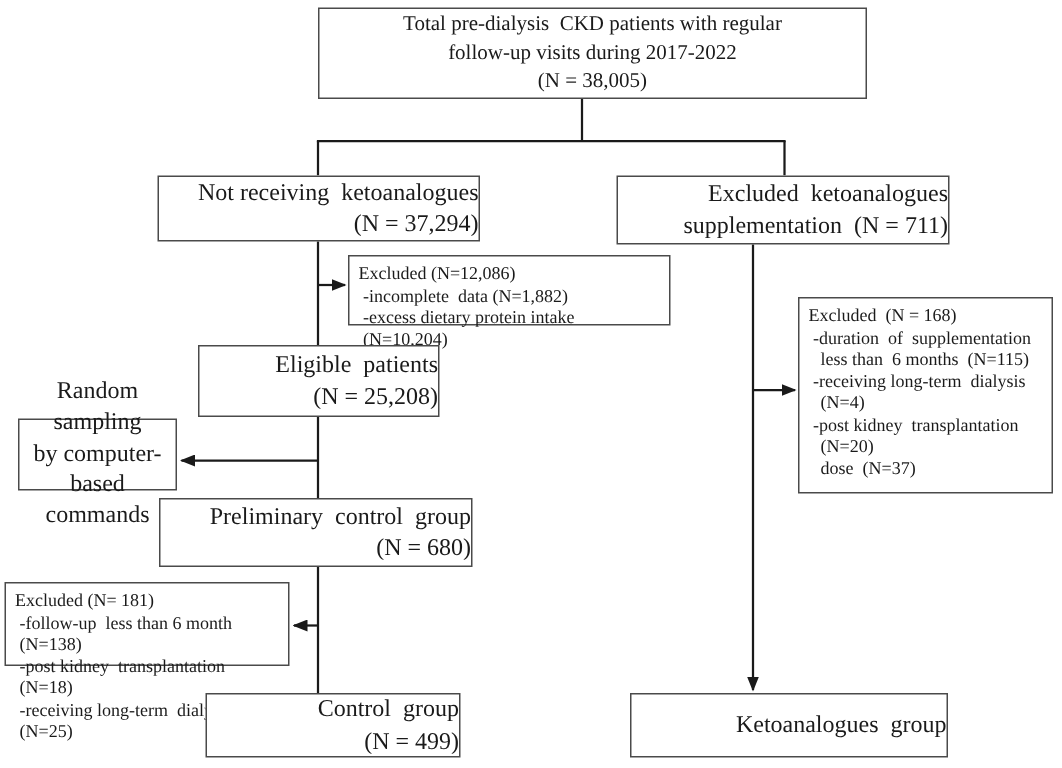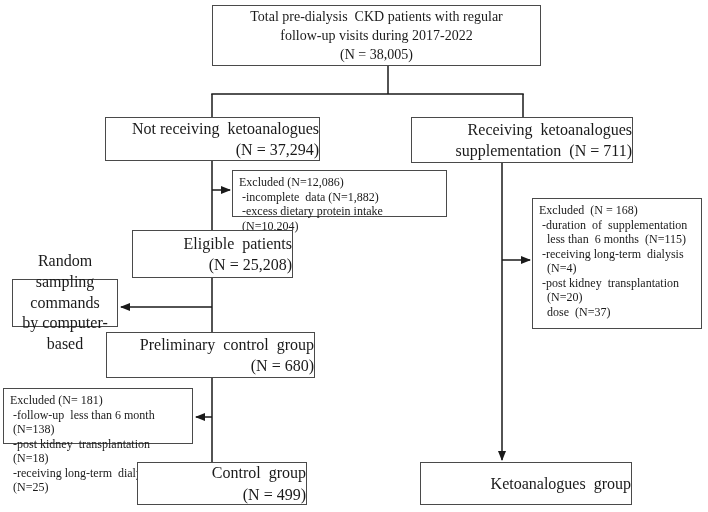--- a/index.html
+++ b/index.html
@@ -55,33 +55,33 @@
       <path d="M212 190 L230 190" marker-end="url(#arr)"></path>
       <path d="M212 278 L212 332"></path>
       <path d="M212 307 L121 307" marker-end="url(#arr)"></path>
       <path d="M212 377 L212 462"></path>
       <path d="M212 417 L196 417" marker-end="url(#arr)"></path>
       <path d="M502 162 L502 460" marker-end="url(#arr)"></path>
       <path d="M502 260 L530 260" marker-end="url(#arr)"></path>
     </g>
   </svg>
 
-  <div class="box center top-box" style="left:212px; top:5px; width:329px; height:61px;">
+  <div class="box center top-box" style="left:212px; top:5px; width:366px; height:61px;">
     <div class="ln">Total pre-dialysis  CKD patients with regular</div>
     <div class="ln">follow-up visits during 2017-2022</div>
     <div class="ln">(N = 38,005)</div>
   </div>
 
   <div class="box center main" style="left:105px; top:117px; width:215px; height:44px;">
     <div class="ln">Not receiving  ketoanalogues</div>
     <div class="ln">(N = 37,294)</div>
   </div>
 
   <div class="box center main" style="left:411px; top:117px; width:222px; height:46px;">
-    <div class="ln">Receiving  ketoanalogues</div>
+    <div class="ln">Excluded  ketoanalogues</div>
     <div class="ln">supplementation  (N = 711)</div>
   </div>
 
   <div class="box small" style="left:232px; top:170px; width:215px; height:47px;">
     <div class="ln h">Excluded (N=12,086)</div>
     <div class="ln d">-incomplete  data (N=1,882)</div>
     <div class="ln d">-excess dietary protein intake  (N=10,204)</div>
   </div>
 
   <div class="box small" style="left:532px; top:198px; width:170px; height:131px;">
@@ -95,22 +95,22 @@
     <div class="ln c">dose  (N=37)</div>
   </div>
 
   <div class="box center main" style="left:132px; top:230px; width:161px; height:48px;">
     <div class="ln">Eligible  patients</div>
     <div class="ln">(N = 25,208)</div>
   </div>
 
   <div class="box center rand" style="left:12px; top:279px; width:106px; height:48px;">
     <div class="ln">Random  sampling</div>
+    <div class="ln">by computer-based</div>
     <div class="ln">commands</div>
-    <div class="ln">by computer-based</div>
   </div>
 
   <div class="box center main" style="left:106px; top:332px; width:209px; height:46px;">
     <div class="ln">Preliminary  control  group</div>
     <div class="ln">(N = 680)</div>
   </div>
 
   <div class="box small" style="left:3px; top:388px; width:190px; height:56px;">
     <div class="ln h">Excluded (N= 181)</div>
     <div class="ln d">-follow-up  less than 6 month  (N=138)</div>

